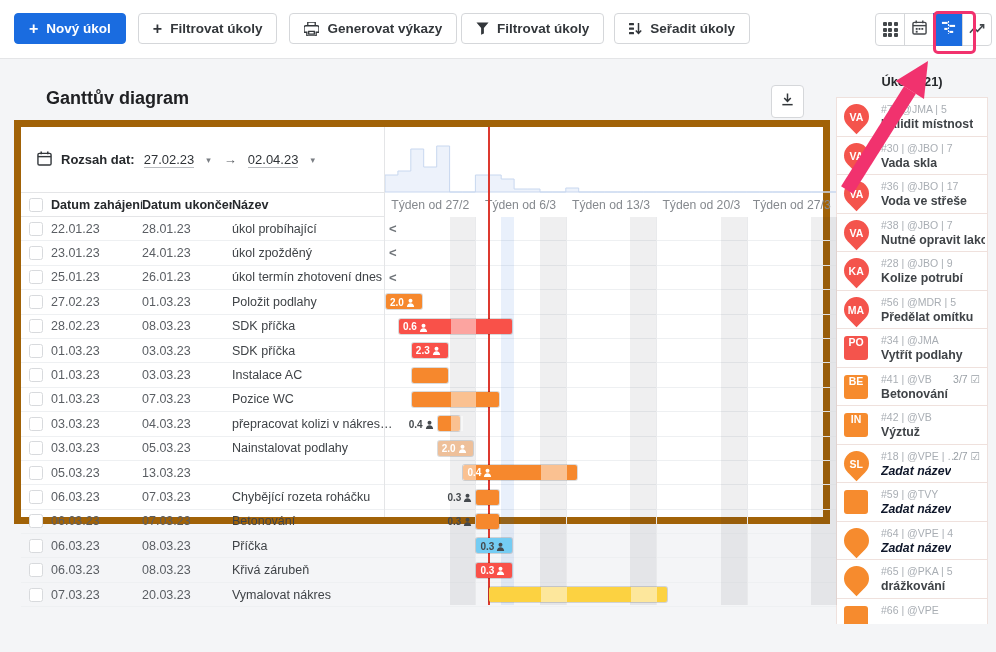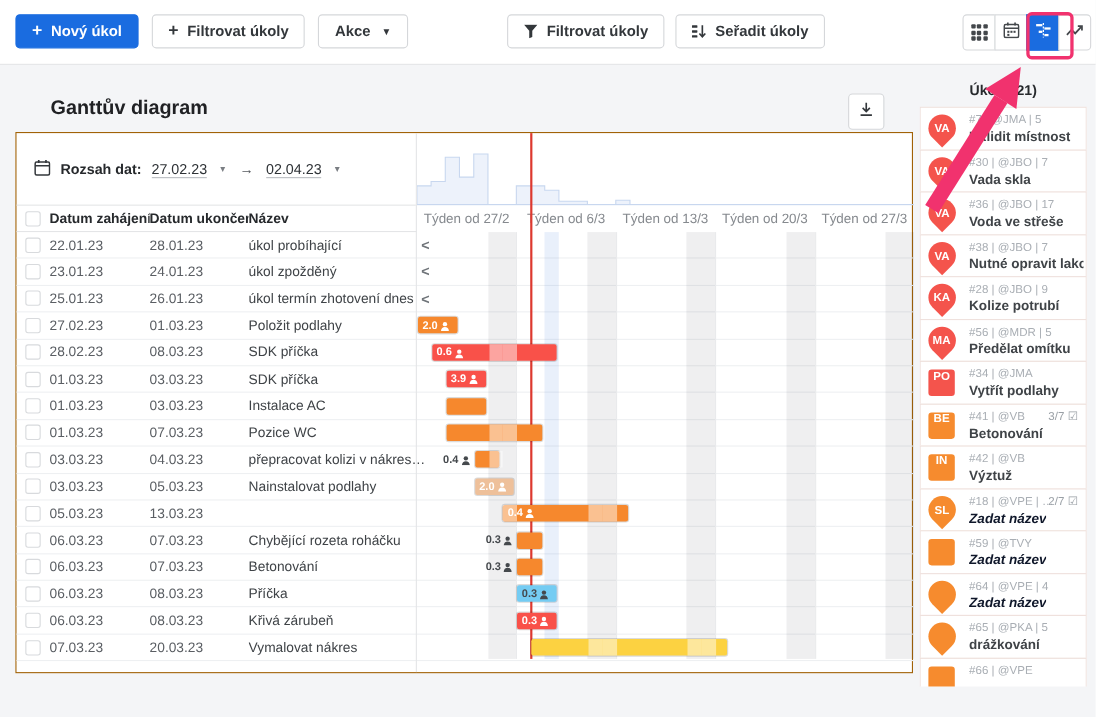--- a/index.html
+++ b/index.html
@@ -29,21 +29,21 @@
   .grid-icon{display:grid;grid-template-columns:repeat(3,4px);grid-template-rows:repeat(3,4px);gap:1.5px;}
   .grid-icon i{background:#43474b;border-radius:1px;}
   
   .hl-box{position:absolute;left:933px;top:11px;width:37px;height:37px;border:3px solid #f1326e;border-radius:5px;z-index:60;pointer-events:none;}
   .anno-arrow{position:absolute;left:822px;top:38px;z-index:59;pointer-events:none;}
   
   .page-title{position:absolute;left:46px;top:88px;font-size:18px;font-weight:700;color:#202124;}
   .export-btn{position:absolute;left:771px;top:85px;width:31px;height:31px;background:#fff;border:1px solid #d5d7da;border-radius:4px;
               display:flex;align-items:center;justify-content:center;cursor:pointer;}
   
-  .card{position:absolute;left:14px;top:120px;width:816px;height:492px;background:#fff;border:1px solid #a16207;box-sizing:border-box;}
+  .card{position:absolute;left:14px;top:120px;width:816px;height:404px;background:#fff;border:7px solid #a16207;box-sizing:border-box;}
   .vsplit{position:absolute;left:363px;top:0;bottom:0;width:0;border-left:1px solid #e4e5e7;}
   .band{position:absolute;left:0;top:0;width:363px;height:66px;border-bottom:1px solid #e4e5e7;box-sizing:border-box;
         display:flex;align-items:center;padding-left:16px;gap:9px;font-size:13px;}
   .band .lbl{font-weight:700;color:#26292c;}
   .dlink{color:#2f3337;border-bottom:1px solid #b9bcc0;cursor:pointer;}
   .dcaret{font-size:9px;color:#7a7e83;margin:0 2px 0 3px;}
   .range-arrow{color:#55595e;margin:0 2px;}
   
   .cols{position:absolute;left:0;top:66px;width:364px;height:24px;display:flex;align-items:center;
         border-bottom:1px solid #e4e5e7;box-sizing:border-box;font-size:12.6px;font-weight:700;color:#26292c;}
@@ -90,20 +90,28 @@
 
 <div class="toolbar">
   <div class="tb-left">
     <button class="btn btn-primary">
       <span class="plus">+</span>
       <span>Nový úkol</span>
     </button>
     <button class="btn">
       <span class="plus">+</span>
       <span>Filtrovat úkoly</span>
+    </button>
+    <button class="btn">
+      <span>
+          <svg width="15" height="14" viewBox="0 0 16 15">
+            <path d="M4 0h8v4H4z M2 4h12a2 2 0 0 1 2 2v5h-3v4H3v-4H0V6a2 2 0 0 1 2-2z M5 10h6v3H5z" fill="none" stroke="#33373b" stroke-width="1.4"></path>
+          </svg>
+        </span>
+      <span>Generovat výkazy</span>
     </button>
     <button class="btn">
       <span>Akce</span>
       <span class="caret">▼</span>
     </button>
   </div>
   <div class="tb-right">
     <button class="btn">
       <span>
           <svg width="13" height="13" viewBox="0 0 14 14">
@@ -374,21 +382,21 @@
       </div>
       <span class="blabel" style="top: 194px; color: rgb(255, 255, 255); left: 17.9143px; align-items: flex-end;">
         <span>0.6</span>
         <svg width="9" height="9" viewBox="0 0 10 10">
           <circle cx="5" cy="3" r="2.2" fill="#ffffff"></circle>
           <path d="M1 10c0-2.6 1.8-4.2 4-4.2s4 1.6 4 4.2z" fill="#ffffff"></path>
         </svg>
       </span>
       <div class="gbar" style="left: 26.8286px; width: 35.7429px; top: 216.2px; background: rgb(249, 81, 73);"></div>
       <span class="blabel" style="top: 218.4px; color: rgb(255, 255, 255); left: 30.8286px;">
-        <span>3.9</span>
+        <span>2.3</span>
         <svg width="9" height="9" viewBox="0 0 10 10">
           <circle cx="5" cy="3" r="2.2" fill="#ffffff"></circle>
           <path d="M1 10c0-2.6 1.8-4.2 4-4.2s4 1.6 4 4.2z" fill="#ffffff"></path>
         </svg>
       </span>
       <div class="gbar" style="left: 26.8286px; width: 35.7429px; top: 240.6px; background: rgb(246, 136, 45);"></div>
       <div class="gbar" style="left: 26.8286px; width: 87.4px; top: 265px; background: rgb(246, 136, 45);">
         <div class="fade" style="left: 38.7429px; width: 12.9143px;"></div>
         <div class="fade" style="left: 51.6571px; width: 12.9143px;"></div>
       </div>

